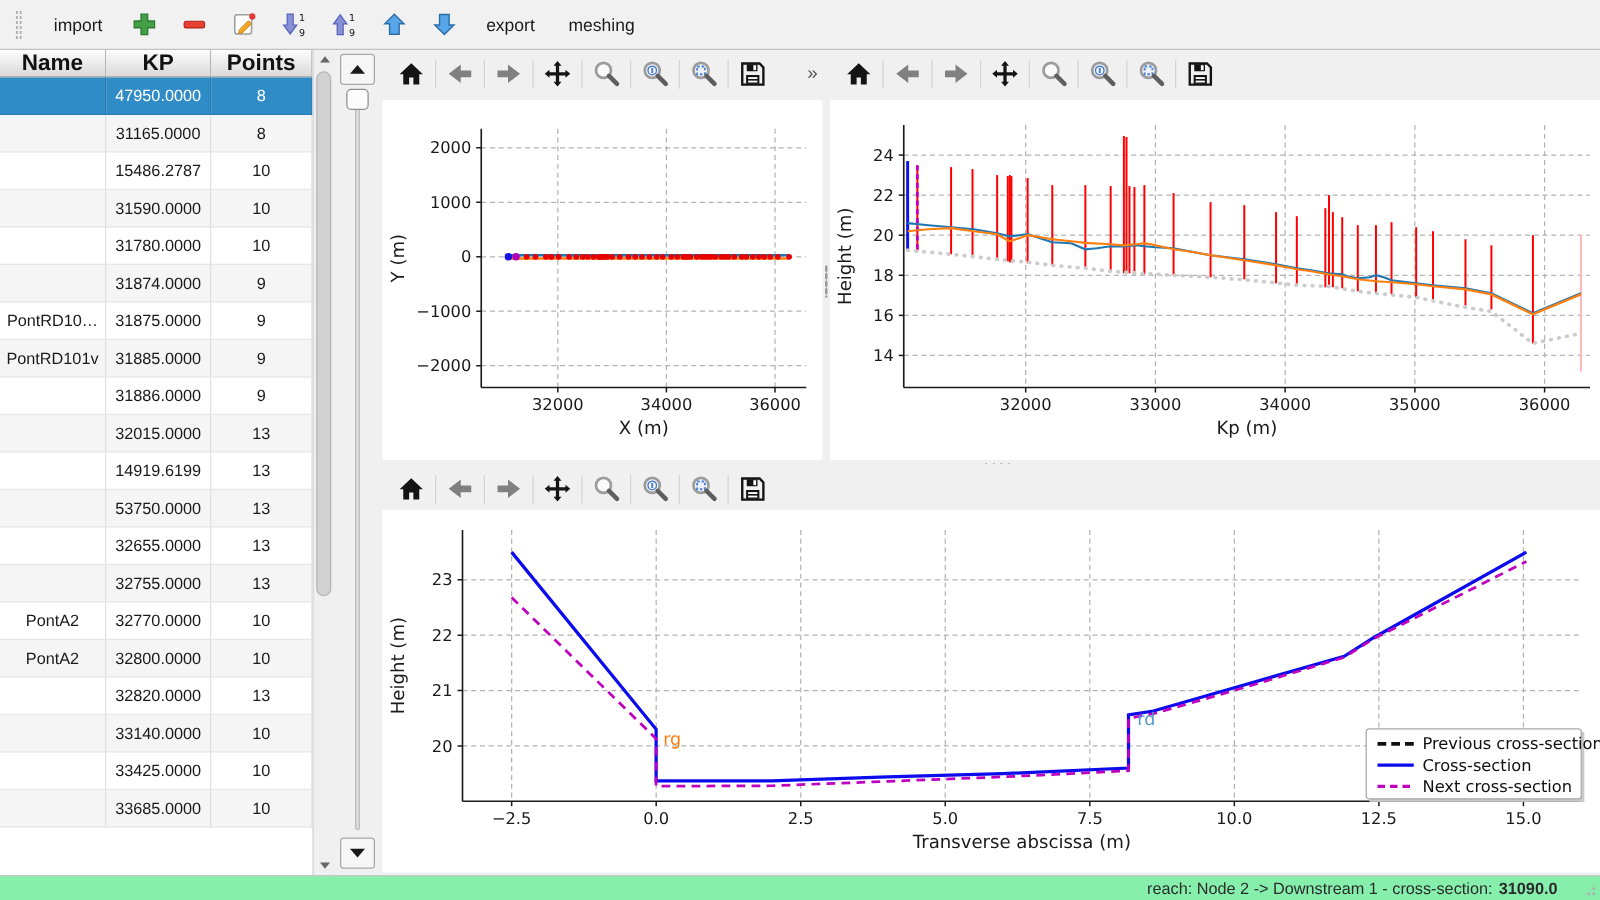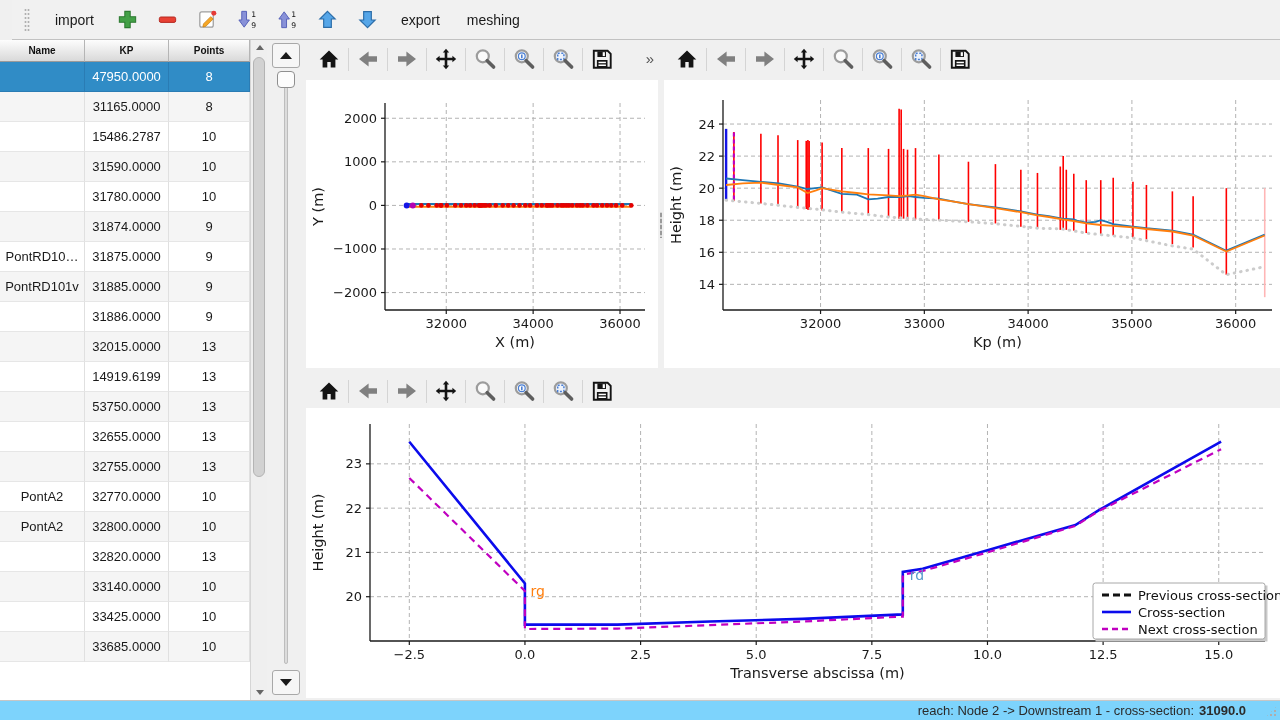--- a/index.html
+++ b/index.html
@@ -1,29 +1,29 @@
 <!DOCTYPE html>
 <html><head>
 <meta charset="utf-8">
 <style>
 * { box-sizing:border-box; margin:0; padding:0; }
 html,body { width:1280px; height:720px; }
 body { font-family:"Liberation Sans","DejaVu Sans",sans-serif; background:#f0f0f0; position:relative; overflow:hidden; }
 
 
-.app-toolbar { position:absolute; left:12px; top:0; right:0; height:40px; background:#f1f1f1; border-bottom:1px solid #c2c2c2; display:flex; align-items:center; gap:7px; padding:0 8px 0 12px; }
+.app-toolbar { position:absolute; left:0; top:0; right:0; height:40px; background:#f1f1f1; border-bottom:1px solid #c2c2c2; display:flex; align-items:center; gap:7px; padding:0 8px 0 12px; }
 .tb-handle { width:6px; height:24px; margin-right:8px; background-image:radial-gradient(#b0b0b0 1px, transparent 1.1px); background-size:3px 4px; }
 .tb-text { border:none; background:transparent; font:14px "Liberation Sans","DejaVu Sans",sans-serif; color:#1a1a1a; padding:6px 10px; cursor:default; }
 .tb-icon { width:33px; height:33px; border:none; background:transparent; display:flex; align-items:center; justify-content:center; }
 .tb-icon svg { width:23px; height:23px; }
 
 
 .table-panel { position:absolute; left:0; top:40px; width:250px; height:660px; background:#fff; }
 .thead { display:grid; grid-template-columns:85px 84px 81px; height:22px; }
-.th { background:linear-gradient(#fdfdfd,#d9d9d9); border-right:1px solid #b5b5b5; border-bottom:1px solid #9a9a9a; font-weight:bold; font-size:10px; color:#111; display:flex; align-items:center; justify-content:center; }
+.th { background:linear-gradient(#fdfdfd,#d9d9d9); border-right:1px solid #b5b5b5; border-bottom:1px solid #9a9a9a; font-weight:bold; font-size:18px; color:#111; display:flex; align-items:center; justify-content:center; }
 .tbody .trow { display:grid; grid-template-columns:85px 84px 81px; height:30px; background:#fff; }
 .tbody .trow:nth-child(even) { background:#f5f5f5; }
 .td { border-right:1px solid #e0e0e0; border-bottom:1px solid #e6e6e6; font-size:13px; color:#1a1a1a; display:flex; align-items:center; justify-content:center; overflow:hidden; white-space:nowrap; }
 .trow.selected .td { background:#308cc6; color:#fff; border-right-color:#2a7cb4; border-bottom-color:#2a7cb4; }
 
 
 .vscroll { position:absolute; left:250px; top:40px; width:17px; height:660px; background:#efefef; border-left:1px solid #d5d5d5; }
 .vs-arrow { position:absolute; left:0; width:17px; height:15px; display:flex; align-items:center; justify-content:center; }
 .vs-thumb { position:absolute; left:2px; top:17px; width:12px; height:420px; background:#d2d2d2; border:1px solid #b4b4b4; border-radius:6px; }
 .tri-up-s { width:0; height:0; border-left:4px solid transparent; border-right:4px solid transparent; border-bottom:5px solid #666; }
@@ -56,21 +56,21 @@
 .mpl-btn svg { width:24px; height:24px; }
 .mpl-sep { width:1px; height:23px; background:#d4d4d4; }
 .chev-btn { position:absolute; left:640px; top:46px; width:20px; height:24px; border:none; background:transparent; color:#555; font-size:15px; }
 
 .vsplit { position:absolute; left:658px; top:80px; width:6px; height:288px; background:#f0f0f0; }
 .vsplit::after { content:""; position:absolute; left:2px; top:132px; width:2px; height:26px; background-image:radial-gradient(#9a9a9a 0.9px, transparent 1px); background-size:2px 6px; }
 .hsplit { position:absolute; left:304px; right:0; top:368px; height:6px; background:#f0f0f0; }
 .hsplit::after { content:""; position:absolute; left:482px; top:2px; width:26px; height:2px; background-image:radial-gradient(#9a9a9a 0.9px, transparent 1px); background-size:6px 2px; }
 
 
-.statusbar { position:absolute; left:0; right:0; bottom:0; height:20px; background:#7dd3fc; border-top:1px solid #c6c6c6; display:flex; align-items:center; justify-content:flex-end; padding-right:34px; font-size:13px; color:#2b2b2b; gap:5px; }
+.statusbar { position:absolute; left:0; right:0; bottom:0; height:20px; background:#86efac; border-top:1px solid #c6c6c6; display:flex; align-items:center; justify-content:flex-end; padding-right:34px; font-size:13px; color:#2b2b2b; gap:5px; }
 .statusbar b { font-weight:bold; }
 .grip { position:absolute; right:2px; bottom:2px; width:13px; height:13px; background-image:radial-gradient(#adadad 1px, transparent 1.2px); background-size:4px 4px; clip-path:polygon(100% 0, 100% 100%, 0 100%); }
 .hidden-defs { position:absolute; width:0; height:0; overflow:hidden; }
 </style>
 </head>
 <body>
 
 <svg class="hidden-defs" aria-hidden="true">
   <defs>
     <symbol id="i-home" viewBox="0 0 24 24">

